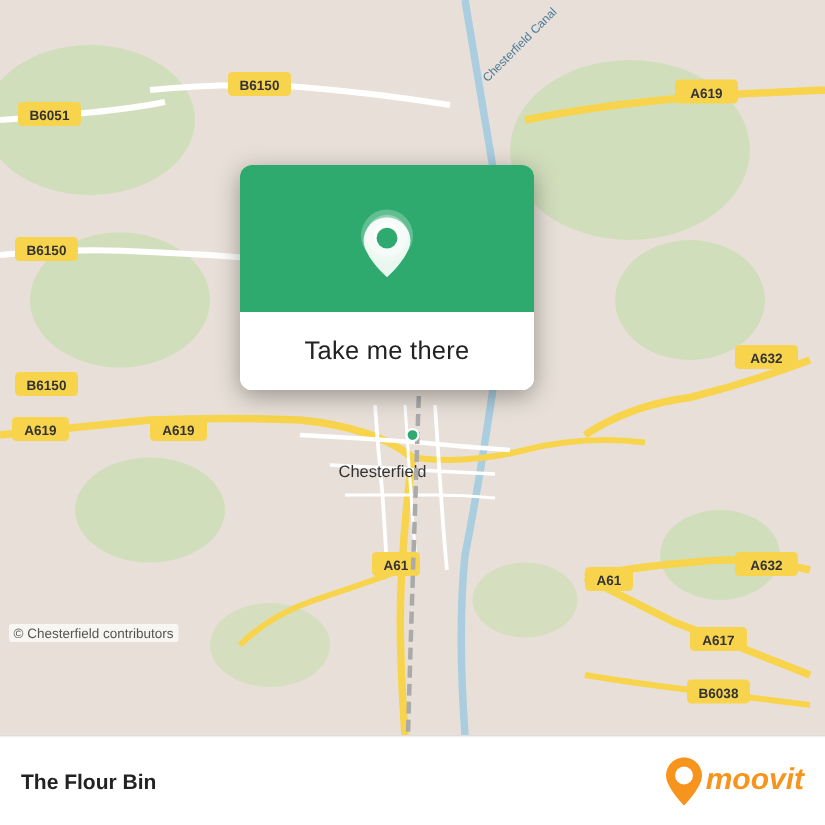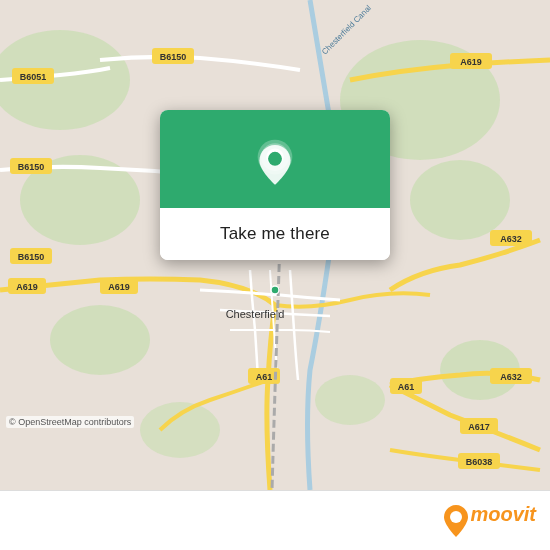--- a/index.html
+++ b/index.html
@@ -25,21 +25,21 @@
       height: 100%;
       position: absolute;
       top: 0; left: 0;
     }
 
     
     #popup-card {
       position: absolute;
       top: 110px;
       left: 160px;
-      width: 230px;
+      width: 196px;
       background: white;
       border-radius: 8px;
       box-shadow: 0 4px 16px rgba(0,0,0,0.35);
       overflow: hidden;
       display: flex;
       flex-direction: column;
       align-items: center;
     }
 
     #popup-green-area {
@@ -98,20 +98,21 @@
       color: #222;
     }
 
     #location-region {
       font-size: 12px;
       color: #555;
     }
 
     #moovit-logo {
       display: flex;
+      align-items: center;
       gap: 0;
     }
 
     #moovit-pin {
       width: 28px;
       height: 36px;
     }
 
     #moovit-text {
       font-size: 20px;
@@ -239,25 +240,26 @@
         <circle cx="26" cy="22" r="10" fill="white"></circle>
         <path d="M26 8 C16 8 8 16 8 26 C8 38 26 54 26 54 C26 54 44 38 44 26 C44 16 36 8 26 8Z" fill="white" opacity="0.9"></path>
         <circle cx="26" cy="24" r="8" fill="#2eaa6e"></circle>
       </svg>
     </div>
     <div id="popup-button-area">
       <button id="take-me-there-btn">Take me there</button>
     </div>
   </div>
 
-  <div id="osm-attribution">© OpenStreetMap contributors</div>
+  <div id="osm-attribution">© Chesterfield contributors</div>
 </div>
 
 <div id="bottom-bar">
   <div id="location-info">
+    <span id="location-name">The Flour Bin</span>
   </div>
   <div id="moovit-logo">
 
     <svg id="moovit-pin" viewBox="0 0 28 36" xmlns="http://www.w3.org/2000/svg">
       <path d="M14 2 C7 2 2 8 2 14 C2 22 14 34 14 34 C14 34 26 22 26 14 C26 8 21 2 14 2Z" fill="#f7941d"></path>
       <circle cx="14" cy="14" r="6" fill="white"></circle>
     </svg>
     <span id="moovit-text">moovit</span>
   </div>
 </div>

